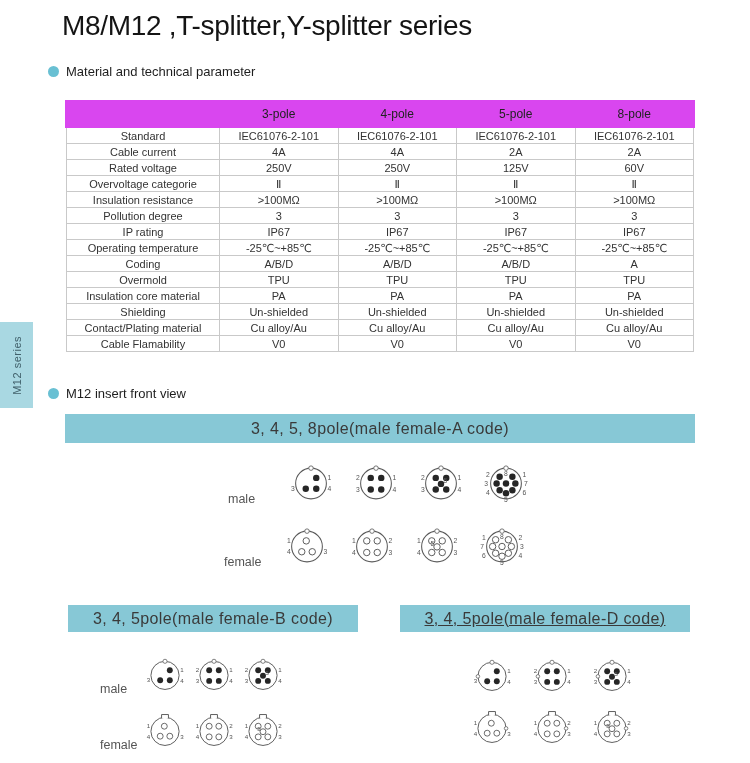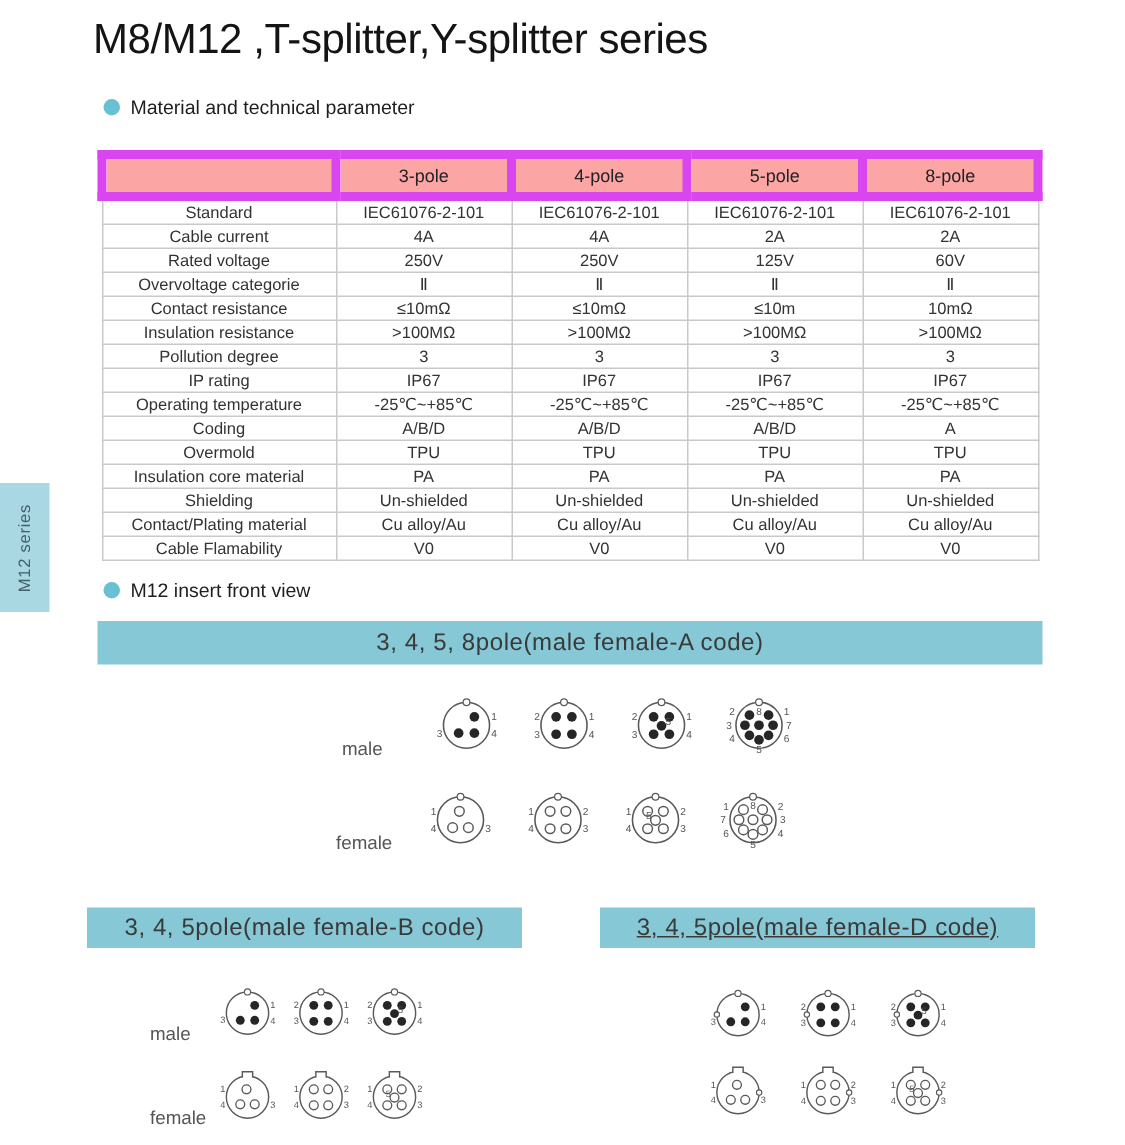--- a/index.html
+++ b/index.html
@@ -1,39 +1,39 @@
 <!DOCTYPE html>
 <html><head>
 <meta charset="utf-8">
 <style>
   html,body{margin:0;padding:0;background:#fff;}
   .page{position:relative;width:750px;height:763px;background:#fff;overflow:hidden;
         font-family:"Liberation Sans","DejaVu Sans",sans-serif;color:#333;}
   .page-title{position:absolute;left:62px;top:10px;font-size:28px;color:#141414;
               letter-spacing:-0.3px;white-space:nowrap;}
-  .bullet-head{position:absolute;left:69px;display:flex;align-items:center;gap:7px;
+  .bullet-head{position:absolute;left:48px;display:flex;align-items:center;gap:7px;
                font-size:13px;color:#1e1e1e;}
   .dot{width:11px;height:11px;border-radius:50%;background:#69c0d3;flex:none;}
   
   .spec{position:absolute;left:65px;top:100px;width:630px;border-collapse:collapse;
         table-layout:fixed;font-size:11px;color:#333;}
   .spec th,.spec td{border:1px solid #c9c9c9;padding:0;text-align:center;font-weight:normal;
         height:15px;line-height:14px;white-space:nowrap;overflow:hidden;}
-  .spec thead th{background:#fca5a5;border:6px solid #d946ef;height:22px;font-size:12px;color:#222;}
+  .spec thead th{background:#d946ef;border:3px solid #d946ef;height:22px;font-size:12px;color:#222;}
   .spec th:first-child,.spec td:first-child{width:150px;}
   
   .side-tab{position:absolute;left:0;top:322px;width:33px;height:86px;background:#a9d8e2;
             display:flex;align-items:center;justify-content:center;}
   .side-tab span{writing-mode:vertical-rl;transform:rotate(180deg);font-size:11px;color:#41616b;
             letter-spacing:0.5px;}
   
   .banner{position:absolute;background:#87c8d6;color:#3a3a3a;font-size:16px;
           display:flex;align-items:center;justify-content:center;letter-spacing:0.4px;}
   .banner-a{left:65px;top:414px;width:630px;height:29px;}
-  .banner-b{left:58px;top:605px;width:290px;height:27px;}
+  .banner-b{left:68px;top:605px;width:290px;height:27px;}
   .banner-d{left:400px;top:605px;width:290px;height:27px;text-decoration:underline;}
   
   .pinrow{position:absolute;display:flex;align-items:flex-end;}
   .glabel{flex:none;font-size:12.5px;color:#555;}
   #row-a-male{left:228px;top:458px;gap:17px;}
   #row-a-female{left:224px;top:521px;gap:17px;}
   #row-a-male .glabel,#row-a-female .glabel{width:42px;}
   #row-b-male{left:100px;top:652px;gap:5px;}
   #row-b-female{left:100px;top:708px;gap:5px;}
   #row-b-male .glabel,#row-b-female .glabel{width:38px;}
@@ -92,27 +92,20 @@
           <td>60V</td>
         </tr>
         <tr>
           <td>Overvoltage categorie</td>
           <td>Ⅱ</td>
           <td>Ⅱ</td>
           <td>Ⅱ</td>
           <td>Ⅱ</td>
         </tr>
         <tr>
-          <td>Contact resistance</td>
-          <td>≤10mΩ</td>
-          <td>≤10mΩ</td>
-          <td>≤10m</td>
-          <td>10mΩ</td>
-        </tr>
-        <tr>
           <td>Insulation resistance</td>
           <td>&gt;100MΩ</td>
           <td>&gt;100MΩ</td>
           <td>&gt;100MΩ</td>
           <td>&gt;100MΩ</td>
         </tr>
         <tr>
           <td>Pollution degree</td>
           <td>3</td>
           <td>3</td>

